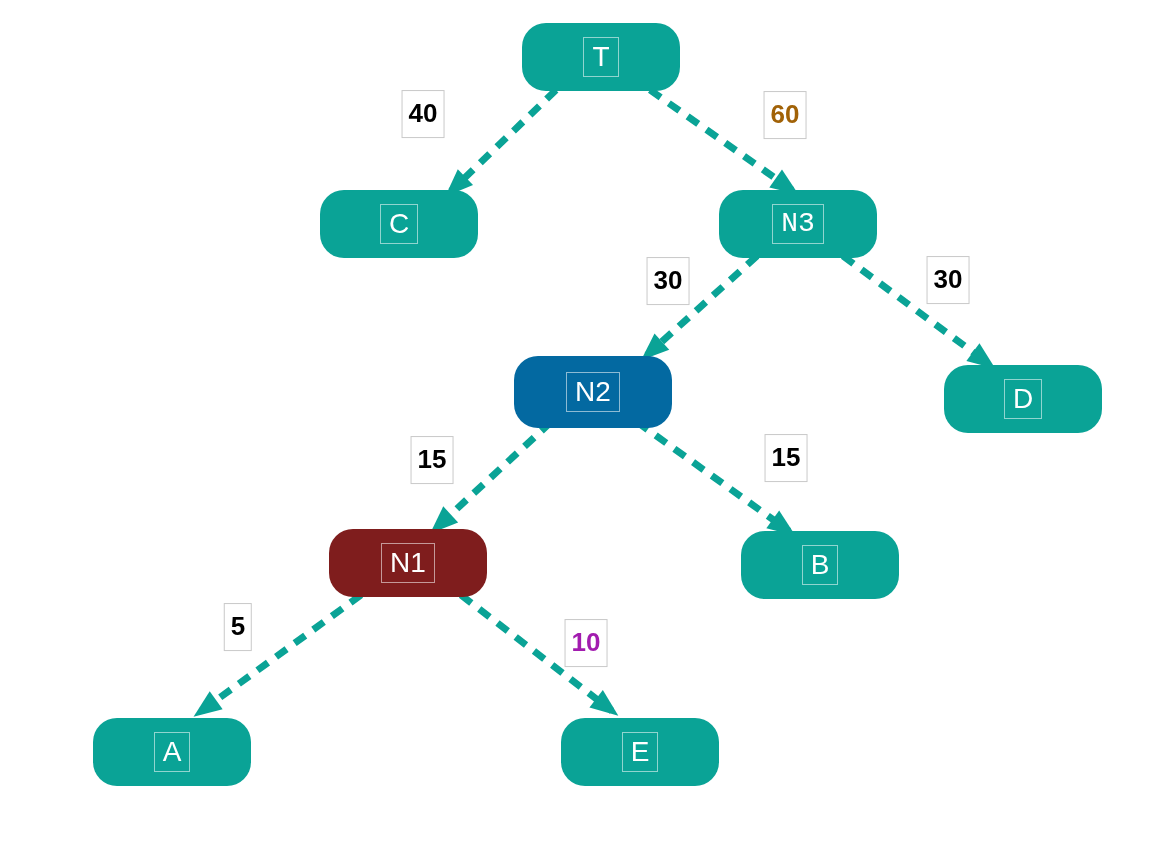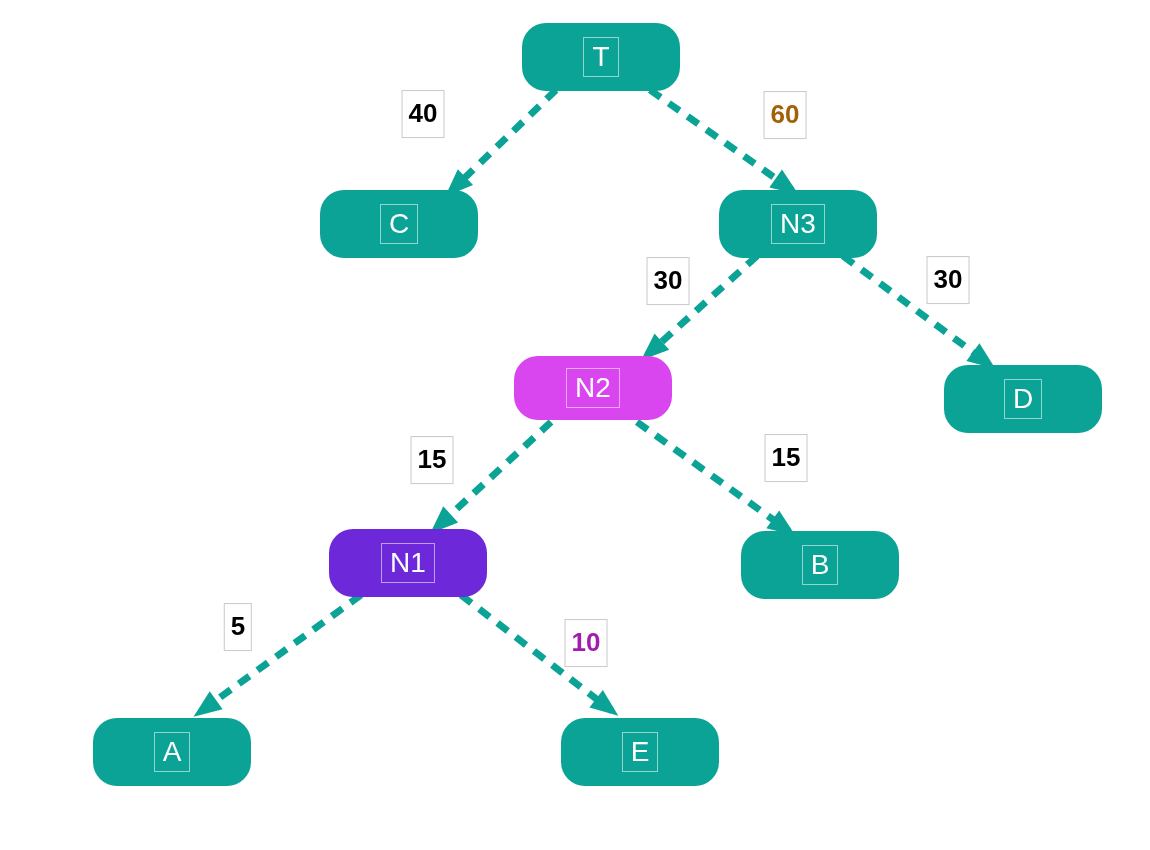--- a/index.html
+++ b/index.html
@@ -81,29 +81,29 @@
     <div class="edge-weight" style="left: 786px; top: 458px; background: rgb(255, 255, 255); border-color: rgb(201, 201, 201); color: rgb(0, 0, 0);">15</div>
     <div class="edge-weight" style="left: 238px; top: 627px; background: rgb(255, 255, 255); border-color: rgb(201, 201, 201); color: rgb(0, 0, 0);">5</div>
     <div class="edge-weight" style="left: 586px; top: 643px; background: rgb(255, 255, 255); border-color: rgb(201, 201, 201); color: #a21caf;">10</div>
     <div class="node" style="left: 522px; top: 23px; width: 158px; height: 68px; background: rgb(10, 163, 150);">
       <span class="node-label" style="color: rgb(255, 255, 255);">T</span>
     </div>
     <div class="node" style="left: 320px; top: 190px; width: 158px; height: 68px; background: rgb(10, 163, 150);">
       <span class="node-label" style="color: rgb(255, 255, 255);">C</span>
     </div>
     <div class="node" style="left: 719px; top: 190px; width: 158px; height: 68px; background: rgb(10, 163, 150);">
-      <span class="node-label" style="color: rgb(255, 255, 255);">N3</span>
+      <span class="node-label" style="color: rgb(255, 255, 255); font-family: Liberation Mono, monospace;">N3</span>
     </div>
-    <div class="node" style="left: 514px; top: 356px; width: 158px; height: 64px; background: #d946ef;">
+    <div class="node" style="left: 514px; top: 356px; width: 158px; height: 72px; background: #0369a1;">
       <span class="node-label" style="color: rgb(255, 255, 255);">N2</span>
     </div>
     <div class="node" style="left: 944px; top: 365px; width: 158px; height: 68px; background: rgb(10, 163, 150);">
       <span class="node-label" style="color: rgb(255, 255, 255);">D</span>
     </div>
-    <div class="node" style="left: 329px; top: 529px; width: 158px; height: 68px; background: #6d28d9;">
+    <div class="node" style="left: 329px; top: 529px; width: 158px; height: 68px; background: #7f1d1d;">
       <span class="node-label" style="color: rgb(255, 255, 255);">N1</span>
     </div>
     <div class="node" style="left: 741px; top: 531px; width: 158px; height: 68px; background: rgb(10, 163, 150);">
       <span class="node-label" style="color: rgb(255, 255, 255);">B</span>
     </div>
     <div class="node" style="left: 93px; top: 718px; width: 158px; height: 68px; background: rgb(10, 163, 150);">
       <span class="node-label" style="color: rgb(255, 255, 255);">A</span>
     </div>
     <div class="node" style="left: 561px; top: 718px; width: 158px; height: 68px; background: rgb(10, 163, 150);">
       <span class="node-label" style="color: rgb(255, 255, 255);">E</span>

